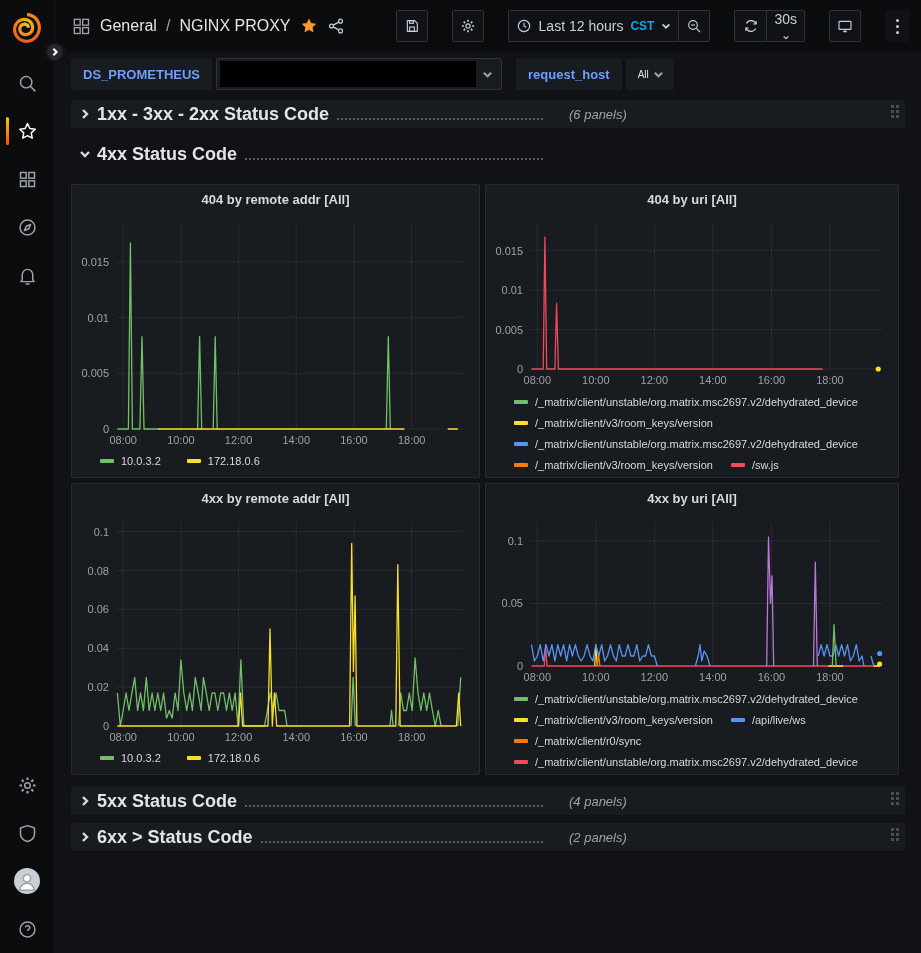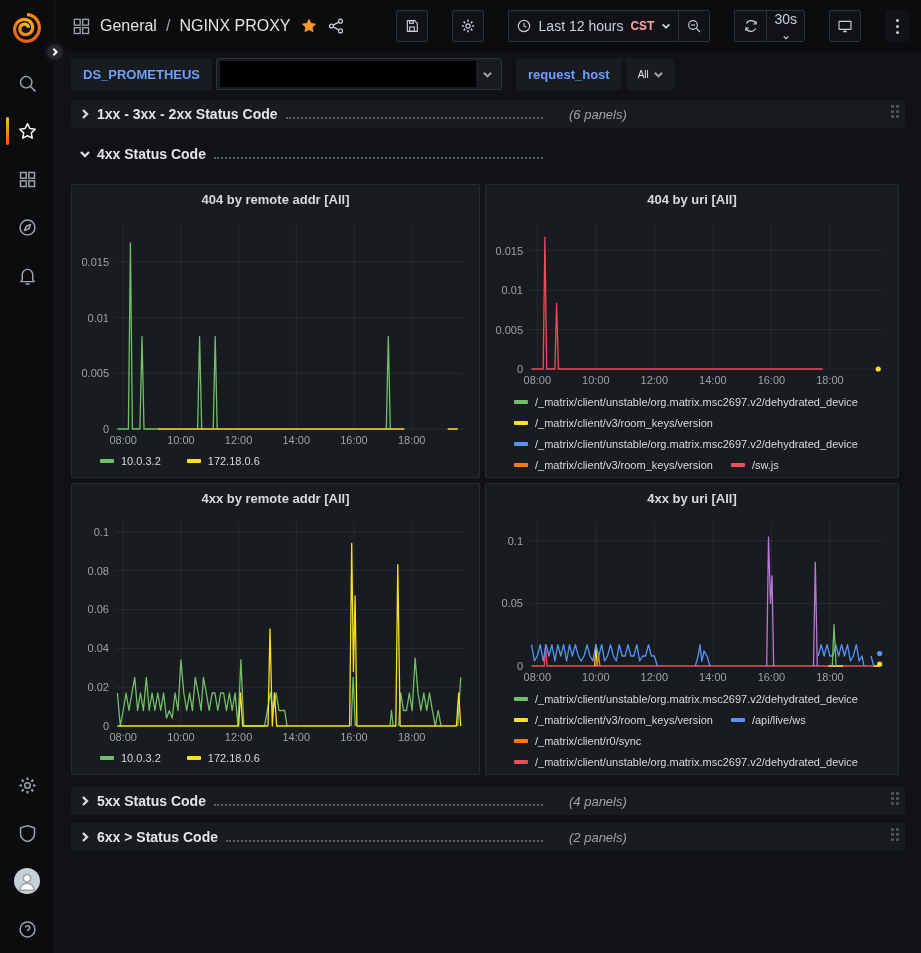--- a/index.html
+++ b/index.html
@@ -50,21 +50,21 @@
   .topbar-right { margin-left:auto; display:flex; gap:24px; }
   .tb-btn {
     height:32px; min-width:32px; border:1px solid #2c3235; border-radius:2px; background:#111217;
     display:flex; align-items:center; justify-content:center; gap:7px; padding:0 7px;
     color:#c7d0d9; font-size:14px; cursor:pointer;
   }
   .tb-btn svg { width:16px; height:16px; stroke:#c7d0d9; fill:none; stroke-width:1.7; display:block; }
   .tb-group { display:flex; }
   .tb-group .tb-btn:first-child { border-right:none; border-radius:2px 0 0 2px; }
   .tb-group .tb-btn:last-child { border-radius:0 2px 2px 0;flex-direction:column; }
-  .tz-badge { color:#fca5a5; font-weight:bold; font-size:12px; }
+  .tz-badge { color:#0ea5e9; font-weight:bold; font-size:12px; }
   .chev { width:10px !important; height:10px !important; stroke-width:2.2 !important; }
   .kebab-dots { display:flex; flex-direction:column; gap:3px; }
   .kebab-dots i { width:3px; height:3px; background:#c7d0d9; border-radius:50%; display:block;}
   
   .submenu { height:44px; display:flex; align-items:center; gap:14px; padding:0 16px; flex:0 0 44px; }
   .var-pair { display:flex; }
   .var-label {
     height:32px; background:#181b1f; color:#6e9fff; font-size:13px; font-weight:bold;
     display:flex; align-items:center; padding:0 12px; border-radius:2px 0 0 2px;
   }
@@ -81,21 +81,21 @@
   
   .canvas { flex:1; overflow:hidden; padding:0 16px; position:relative; }
   .dash-row {
     height:28px; display:flex; align-items:center; margin-top:8px;
     border-radius:2px; position:relative; cursor:pointer;
   }
   .dash-row.boxed { background:#181b1f; }
   .row-left { display:flex; align-items:baseline; width:472px; padding-left:8px; }
   .row-chev { align-self:center; display:flex; margin-right:6px; }
   .row-chev svg { width:12px; height:12px; stroke:#d8d9da; stroke-width:2.4; fill:none; }
-  .row-title { font-size:14px; font-weight:bold; color:#e3e4e6; white-space:nowrap;text-align:center; }
+  .row-title { font-size:18px; font-weight:bold; color:#e3e4e6; white-space:nowrap;text-align:center; }
   .row-dots { flex:1; border-bottom:2px dotted #5a5e66; margin:0 0 3px 8px; height:12px; }
   .row-count { font-size:13px; font-style:italic; color:#9da1a8; margin-left:26px; }
   .row-handle { position:absolute; right:6px; top:5px; display:grid;
     grid-template-columns:3px 3px; gap:2px; cursor:grab; }
   .row-handle i { width:3px; height:3px; background:#4a4d52; display:block; }
   
   .panel-grid {
     display:grid; grid-template-columns:409px 414px; grid-template-rows:294px 292px;
     gap:5px; margin-top:16px;
   }

